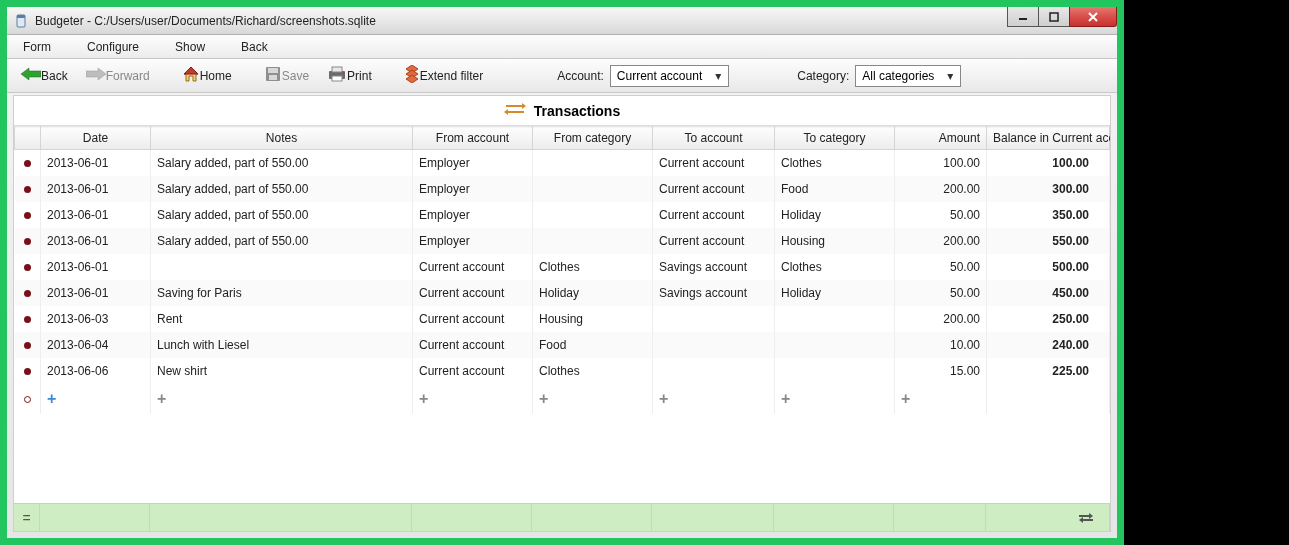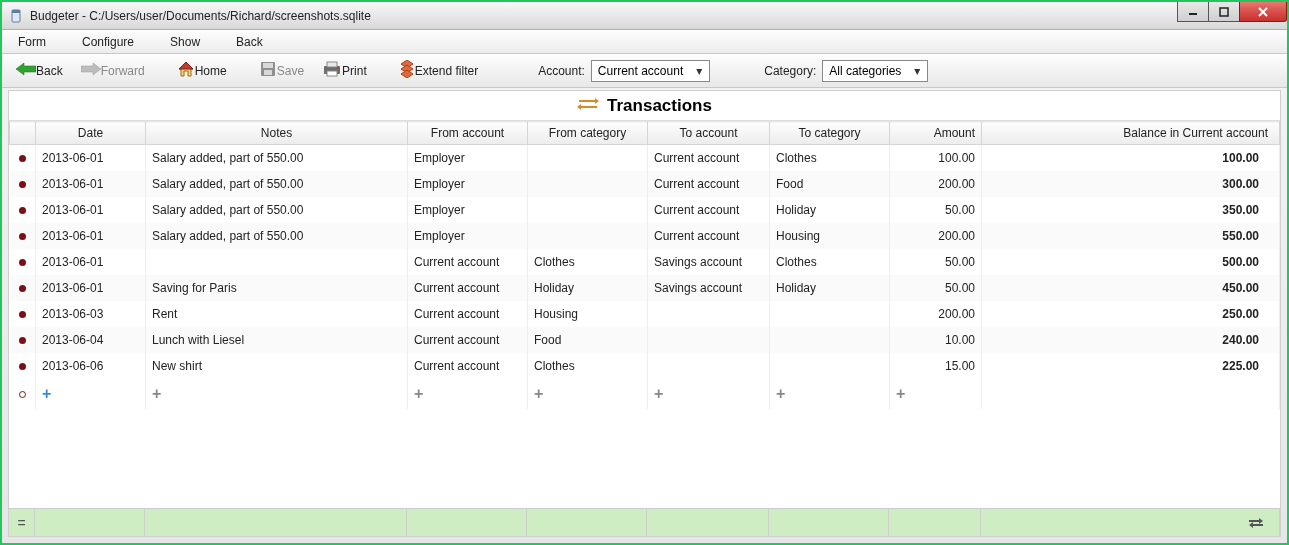--- a/index.html
+++ b/index.html
@@ -5,24 +5,24 @@
   * { box-sizing: border-box; margin: 0; padding: 0; }
   body {
     font-family: Tahoma, "Segoe UI", Arial, sans-serif;
     font-size: 12px;
     background: #000;
     width: 1289px;
     height: 545px;
     overflow: hidden;
   }
   .window {
-    width: 1289px;
+    width: 1124px;
     height: 545px;
     background: #fff;
-    border: 2px solid #22c55e;
+    border: 7px solid #22c55e;
     display: flex;
     flex-direction: column;
   }
   
   .titlebar {
     height: 28px;
     background: linear-gradient(to bottom, #f8f8f8 0%, #e8e8e8 50%, #d8d8d8 100%);
     border-bottom: 1px solid #b0b0b0;
     display: flex;
     align-items: center;
@@ -76,39 +76,39 @@
   }
   .tool-btn {
     display: flex; align-items: center;
     gap: 0;
     padding: 2px 6px;
     color: #222;
   }
   .tool-btn.dim { color: #888; }
   .tool-sep { width: 8px; }
   .tool-sep.wide { width: 36px; }
-  .toolbar label { color: #222; margin-left: 6px; }
+  .toolbar label { color: #222; margin-left: 20px; }
   .combo {
     height: 22px;
     border: 1px solid #888;
     background: #fff;
     display: flex; align-items: center;
     padding: 0 2px 0 6px;
     gap: 8px;
     font-size: 12px;
   }
   .combo .arrow { width:16px; text-align:center; color:#333; border-left: 0px solid #ccc; }
   
   .content-header {
     height: 30px;
     display: flex; align-items: center; justify-content: center;
     gap: 8px;
     border-bottom: 1px solid #ddd;
   }
-  .content-header .label { font-weight: bold; font-size: 17px; }
+  .content-header .label { font-weight: bold; font-size: 14px; }
   
   .table-wrap { flex: 1; overflow: hidden; display:flex; flex-direction:column; }
   .grid {
     flex: 1;
     overflow: auto;
     position: relative;
     background: #fff;
   }
   .grid table { border-collapse: collapse; width: 100%; table-layout: fixed; }
   col.c-mark { width: 26px; }

